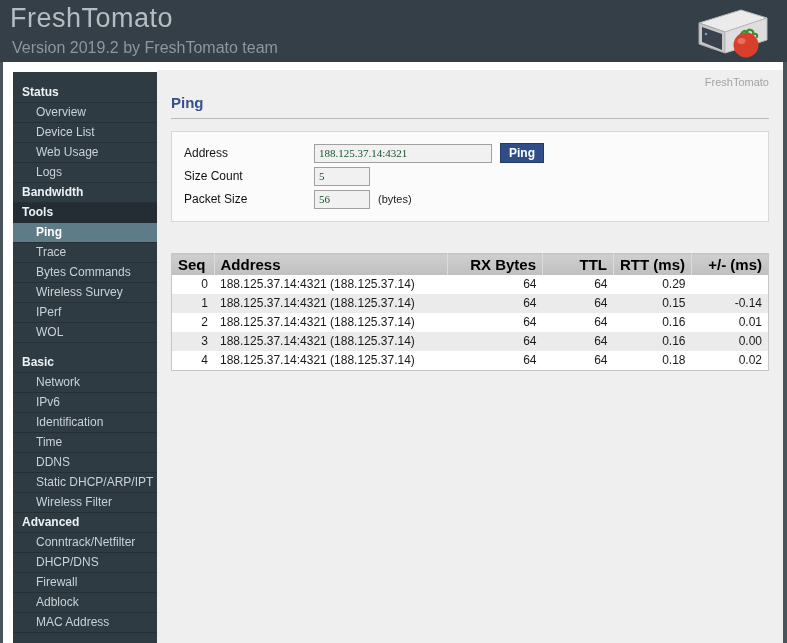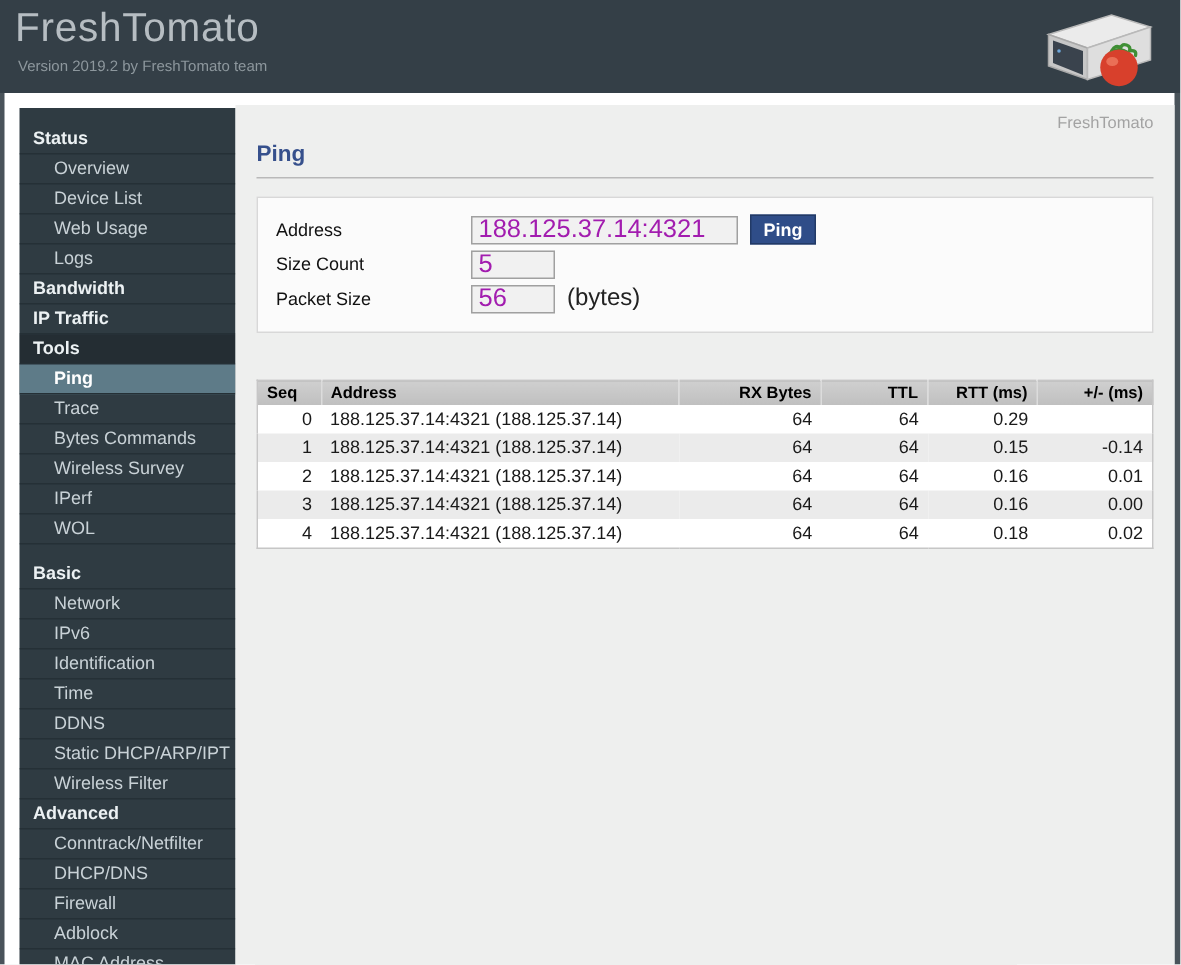--- a/index.html
+++ b/index.html
@@ -3,21 +3,21 @@
 <meta charset="utf-8">
 <style>
   html,body{margin:0;padding:0;}
   body{
     width:787px;height:643px;position:relative;overflow:hidden;
     background:#ffffff;font-family:"Liberation Sans",sans-serif;
   }
   
   .top-banner{position:absolute;left:0;top:0;width:787px;height:62px;background:#343f47;}
   .brand-title{position:absolute;left:10px;top:3px;font-size:27px;font-weight:400;color:#b6bdc2;letter-spacing:.5px;}
-  .brand-sub{position:absolute;left:12px;top:39px;font-size:10px;color:#8d979d;}
+  .brand-sub{position:absolute;left:12px;top:39px;font-size:16px;color:#8d979d;}
   .logo-box{position:absolute;right:16px;top:3px;width:80px;height:57px;}
   
   .edge-left{position:absolute;left:0;top:62px;width:3px;height:581px;background:#49535a;}
   .edge-right{position:absolute;left:783px;top:62px;width:4px;height:581px;background:#49535a;}
   
   .sidebar{
     position:absolute;left:13px;top:72px;width:144px;height:571px;
     background:#2f3b42;box-sizing:border-box;padding-top:11px;overflow:hidden;
   }
   .side-item{
@@ -34,37 +34,37 @@
     position:absolute;left:157px;top:70px;width:626px;height:573px;
     background:#eeefee;box-sizing:border-box;padding:0 14px;
   }
   .watermark{text-align:right;color:#a3a3a3;font-size:11px;padding-top:6px;height:15px;}
   .page-title{color:#36508c;font-weight:bold;font-size:15px;margin-top:3px;padding-bottom:7px;border-bottom:1px solid #b9b9b9;}
   
   .form-panel{margin-top:12px;background:#fbfbfb;border:1px solid #d8d8d8;padding:9px 12px 10px 12px;}
   .form-row{display:flex;align-items:center;height:22px;margin:1px 0;}
   .form-label{width:130px;font-size:12px;color:#111;}
   input.text{
-    background:#f1f1f1;border:1px solid #a0a0a0;height:15px;font-size:17px;
-    padding:1px 4px;color:#a21caf;font-family:Liberation Sans, sans-serif;
+    background:#f1f1f1;border:1px solid #a0a0a0;height:15px;font-size:11px;
+    padding:1px 4px;color:#14532d;font-family:Liberation Serif, serif;
   }
   .addr{width:168px;}
   .small{width:46px;}
   .ping-btn{
     margin-left:8px;background:#2f4d88;color:#fff;font-weight:bold;font-size:12px;
     border:1px solid #223a66;padding:2px 8px;cursor:pointer;
     font-family:"Liberation Sans",sans-serif;
   }
-  .suffix{margin-left:8px;font-size:16px;color:#222;}
+  .suffix{margin-left:8px;font-size:11px;color:#222;}
   
   .tbl-wrap{margin-top:31px;}
   table{width:100%;border-collapse:collapse;background:#fff;border:1px solid #c6c6c6;font-size:12px;}
   thead th{
     background:linear-gradient(#cfcfcf,#bfbfbf);
-    font-size:11px;font-weight:bold;color:#000;text-align:left;
+    font-size:15px;font-weight:bold;color:#000;text-align:left;
     padding:2px 6px;border-right:1px solid #dcdcdc;white-space:nowrap;
   }
   thead th:last-child{border-right:none;}
   thead th.num{text-align:right;}
   tbody td{padding:2px 6px;color:#1a1a1a;line-height:15px;white-space:nowrap;}
   tbody td.num{text-align:right;}
   tbody tr:nth-child(even){background:#ebebeb;}
   td.col-seq{width:30px;}
   th.col-rx,td.col-rx{width:82px;}
   th.col-ttl,td.col-ttl{width:58px;}
@@ -98,21 +98,20 @@
 <div class="edge-left"></div>
 <div class="edge-right"></div>
 
 <div class="sidebar">
     <div class="side-item header">Status</div>
     <div class="side-item">Overview</div>
     <div class="side-item">Device List</div>
     <div class="side-item">Web Usage</div>
     <div class="side-item">Logs</div>
     <div class="side-item header">Bandwidth</div>
-    <div class="side-item header">IP Traffic</div>
     <div class="side-item header active-header">Tools</div>
     <div class="side-item selected">Ping</div>
     <div class="side-item">Trace</div>
     <div class="side-item">Bytes Commands</div>
     <div class="side-item">Wireless Survey</div>
     <div class="side-item">IPerf</div>
     <div class="side-item">WOL</div>
     <div class="side-spacer"></div>
     <div class="side-item header">Basic</div>
     <div class="side-item">Network</div>

